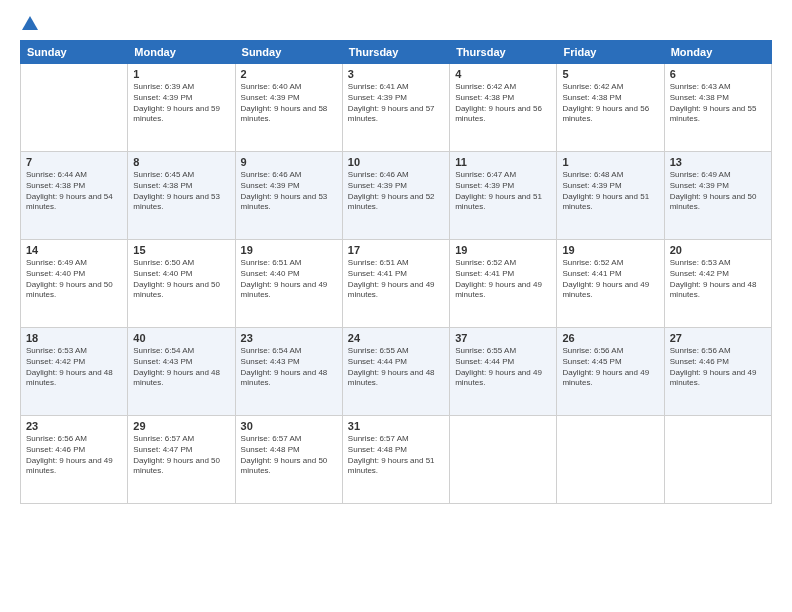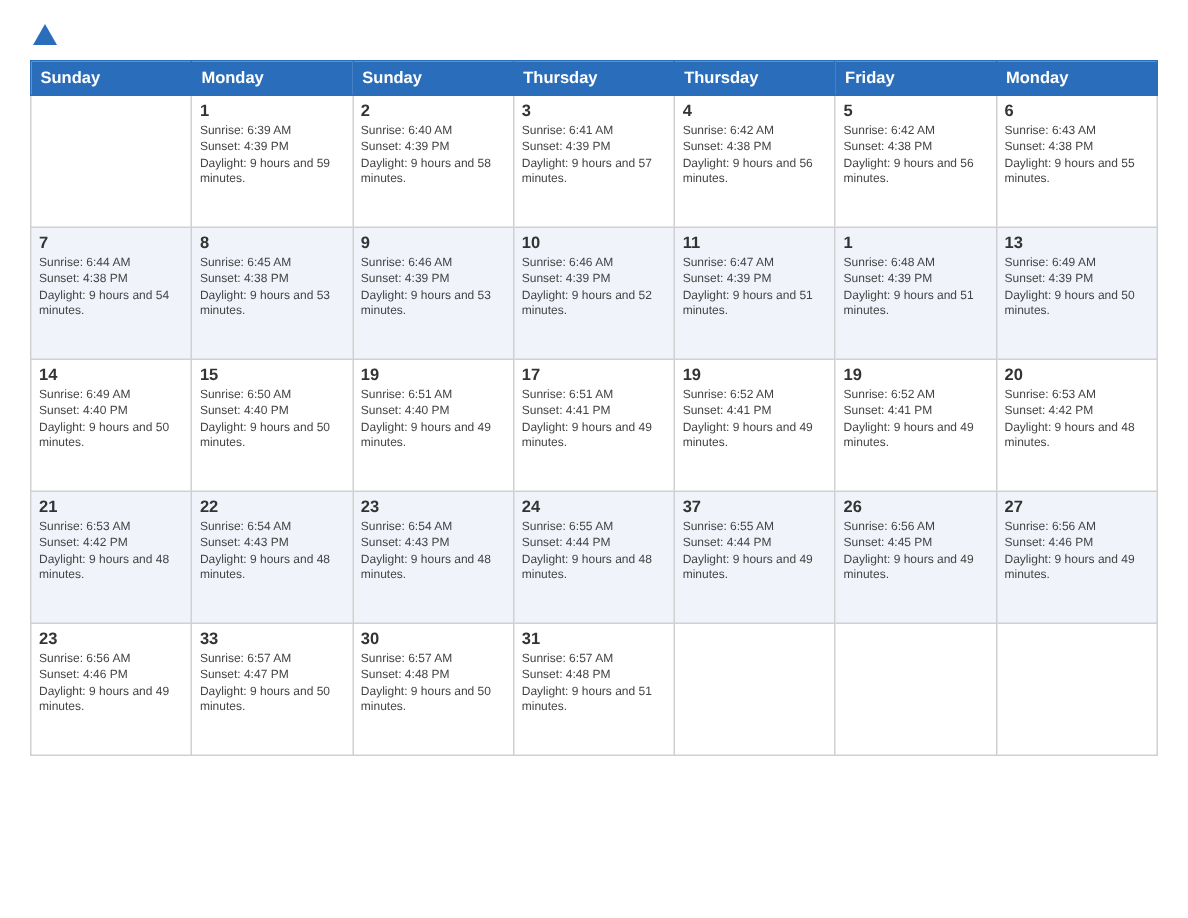--- a/index.html
+++ b/index.html
@@ -216,25 +216,25 @@
             <span class="day-num">19</span>
             <div class="cell-text">Sunrise: 6:52 AM<br>Sunset: 4:41 PM<br>Daylight: 9 hours and 49 minutes.</div>
           </td>
           <td>
             <span class="day-num">20</span>
             <div class="cell-text">Sunrise: 6:53 AM<br>Sunset: 4:42 PM<br>Daylight: 9 hours and 48 minutes.</div>
           </td>
         </tr>
         <tr class="row-shaded">
           <td>
-            <span class="day-num">21</span>
+            <span class="day-num">18</span>
             <div class="cell-text">Sunrise: 6:53 AM<br>Sunset: 4:42 PM<br>Daylight: 9 hours and 48 minutes.</div>
           </td>
           <td>
-            <span class="day-num">22</span>
+            <span class="day-num">40</span>
             <div class="cell-text">Sunrise: 6:54 AM<br>Sunset: 4:43 PM<br>Daylight: 9 hours and 48 minutes.</div>
           </td>
           <td>
             <span class="day-num">23</span>
             <div class="cell-text">Sunrise: 6:54 AM<br>Sunset: 4:43 PM<br>Daylight: 9 hours and 48 minutes.</div>
           </td>
           <td>
             <span class="day-num">24</span>
             <div class="cell-text">Sunrise: 6:55 AM<br>Sunset: 4:44 PM<br>Daylight: 9 hours and 48 minutes.</div>
           </td>
@@ -250,21 +250,21 @@
             <span class="day-num">27</span>
             <div class="cell-text">Sunrise: 6:56 AM<br>Sunset: 4:46 PM<br>Daylight: 9 hours and 49 minutes.</div>
           </td>
         </tr>
         <tr class="row-white">
           <td>
             <span class="day-num">23</span>
             <div class="cell-text">Sunrise: 6:56 AM<br>Sunset: 4:46 PM<br>Daylight: 9 hours and 49 minutes.</div>
           </td>
           <td>
-            <span class="day-num">33</span>
+            <span class="day-num">29</span>
             <div class="cell-text">Sunrise: 6:57 AM<br>Sunset: 4:47 PM<br>Daylight: 9 hours and 50 minutes.</div>
           </td>
           <td>
             <span class="day-num">30</span>
             <div class="cell-text">Sunrise: 6:57 AM<br>Sunset: 4:48 PM<br>Daylight: 9 hours and 50 minutes.</div>
           </td>
           <td>
             <span class="day-num">31</span>
             <div class="cell-text">Sunrise: 6:57 AM<br>Sunset: 4:48 PM<br>Daylight: 9 hours and 51 minutes.</div>
           </td>

